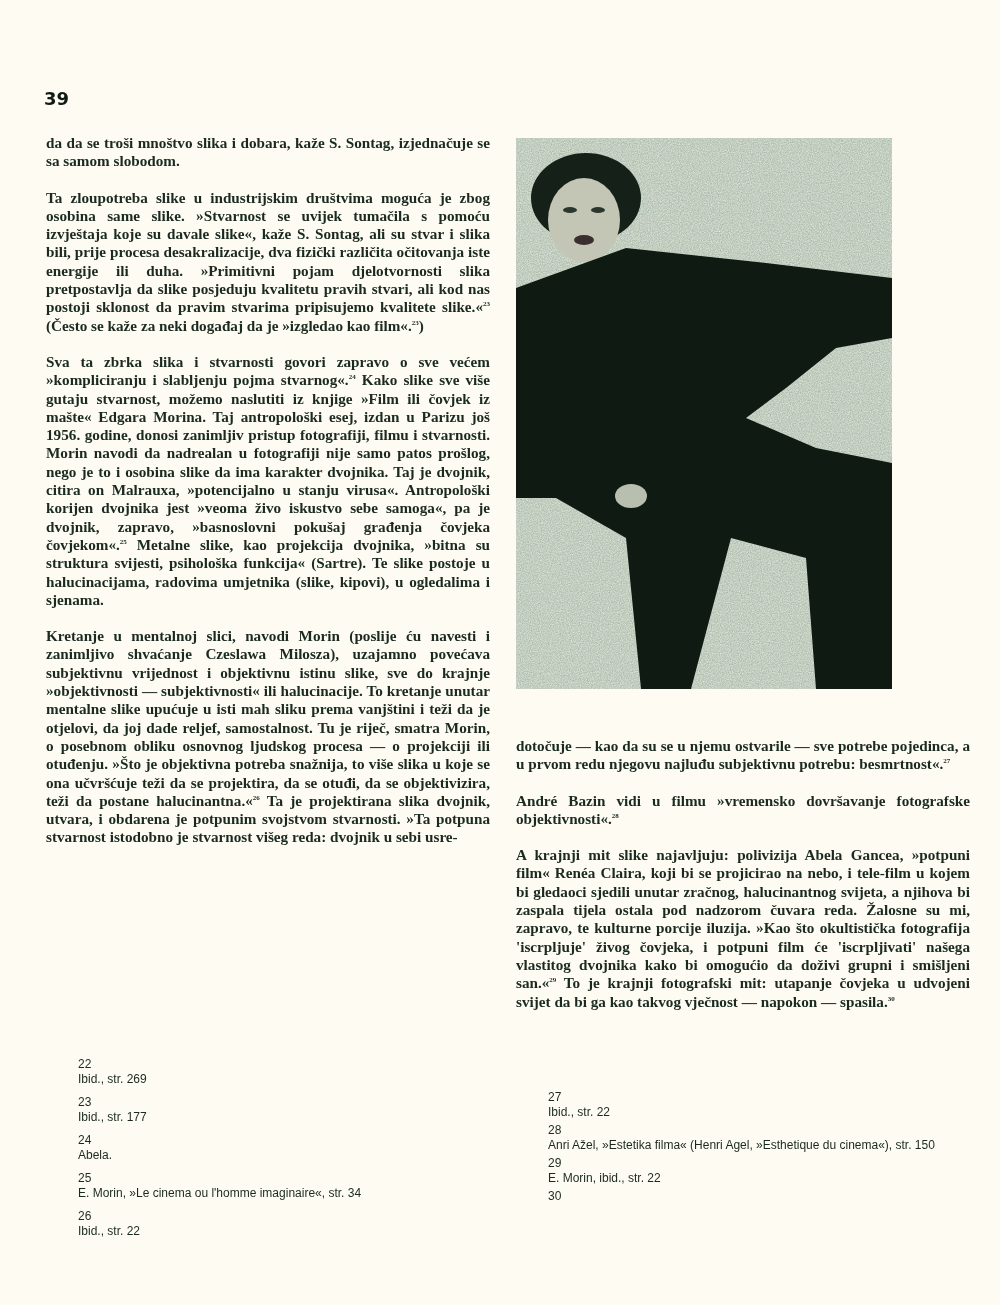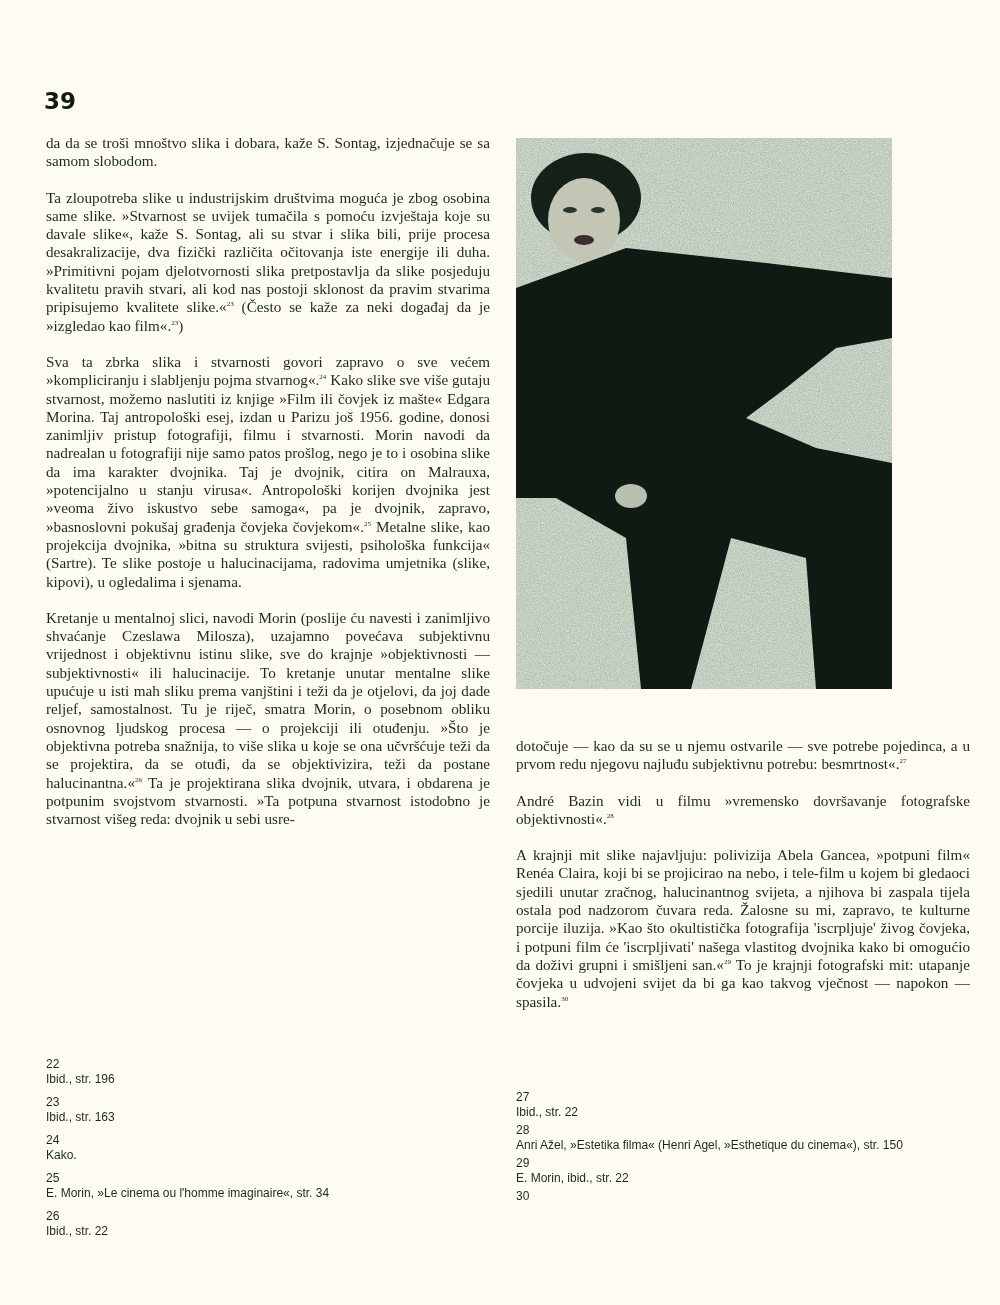--- a/index.html
+++ b/index.html
@@ -6,30 +6,31 @@
   body {
     width: 1000px; height: 1305px;
     background: #fdfbf2;
     position: relative;
     overflow: hidden;
     color: #1d2a22;
   }
   .page-number {
     position: absolute; left: 44px; top: 88px;
     font-family: "DejaVu Sans", sans-serif;
-    font-weight: bold; font-size: 23px;
+    font-weight: bold; font-size: 18px;
     color: #0e1a12;
   }
   .col {
     position: absolute;
     font-family: "Liberation Serif", serif;
     font-size: 15.2px;
     line-height: 18.3px;
     text-align: justify;
     color: #1b2a20;
+    font-weight: bold;
   }
   .col-left { left: 46px; top: 134px; width: 444px; }
   .col-right { left: 516px; top: 709px; width: 454px; margin-top: 28px; }
   .col p { margin: 0 0 18px 0; }
   sup.fn { font-size: 7px; vertical-align: 6px; line-height: 0; }
 
   .photo {
     position: absolute; left: 516px; top: 138px; width: 376px; height: 551px;
     overflow: hidden;
     background: #e9efe4;
@@ -38,21 +39,21 @@
 
   .notes {
     position: absolute;
     font-family: "Liberation Sans", sans-serif;
     font-size: 12px;
     line-height: 15px;
     color: #1b2a20;
   }
   .notes-left { left: 46px; top: 1057px; width: 440px; }
   .notes-right { left: 516px; top: 1090px; width: 454px; }
-  .note { margin-bottom: 8px; }
+  .note { margin-bottom: 8px; margin-left: 32px; }
   .notes-right .note { margin-bottom: 3px; }
   .note-text { text-align: justify; }
 </style>
 </head>
 <body>
 
 <div class="page-number">39</div>
 
 <div class="col col-left" id="col-left">
     <p><span>da da se troši mnoštvo slika i dobara, kaže S. Sontag, izjednačuje se sa samom slobodom.</span></p>
@@ -88,29 +89,29 @@
 
 <div class="col col-right" id="col-right">
     <p><span>dotočuje — kao da su se u njemu ostvarile — sve potrebe pojedinca, a u prvom redu njegovu najluđu subjektivnu potrebu: besmrtnost«.</span><sup class="fn">27</sup></p>
     <p><span>André Bazin vidi u filmu »vremensko dovršavanje fotografske objektivnosti«.</span><sup class="fn">28</sup></p>
     <p><span>A krajnji mit slike najavljuju: polivizija Abela Gancea, »potpuni film« Renéa Claira, koji bi se projicirao na nebo, i tele-film u kojem bi gledaoci sjedili unutar zračnog, halucinantnog svijeta, a njihova bi zaspala tijela ostala pod nadzorom čuvara reda. Žalosne su mi, zapravo, te kulturne porcije iluzija. »Kao što okultistička fotografija 'iscrpljuje' živog čovjeka, i potpuni film će 'iscrpljivati' našega vlastitog dvojnika kako bi omogućio da doživi grupni i smišljeni san.«</span><sup class="fn">29</sup><span> To je krajnji fotografski mit: utapanje čovjeka u udvojeni svijet da bi ga kao takvog vječnost — napokon — spasila.</span><sup class="fn">30</sup></p>
   </div>
 
 <div class="notes notes-left" id="notes-left">
     <div class="note">
       <div>22</div>
-      <div class="note-text">Ibid., str. 196</div>
+      <div class="note-text">Ibid., str. 269</div>
     </div>
     <div class="note">
       <div>23</div>
-      <div class="note-text">Ibid., str. 163</div>
+      <div class="note-text">Ibid., str. 177</div>
     </div>
     <div class="note">
       <div>24</div>
-      <div class="note-text">Kako.</div>
+      <div class="note-text">Abela.</div>
     </div>
     <div class="note">
       <div>25</div>
       <div class="note-text">E. Morin, »Le cinema ou l'homme imaginaire«, str. 34</div>
     </div>
     <div class="note">
       <div>26</div>
       <div class="note-text">Ibid., str. 22</div>
     </div>
   </div>

